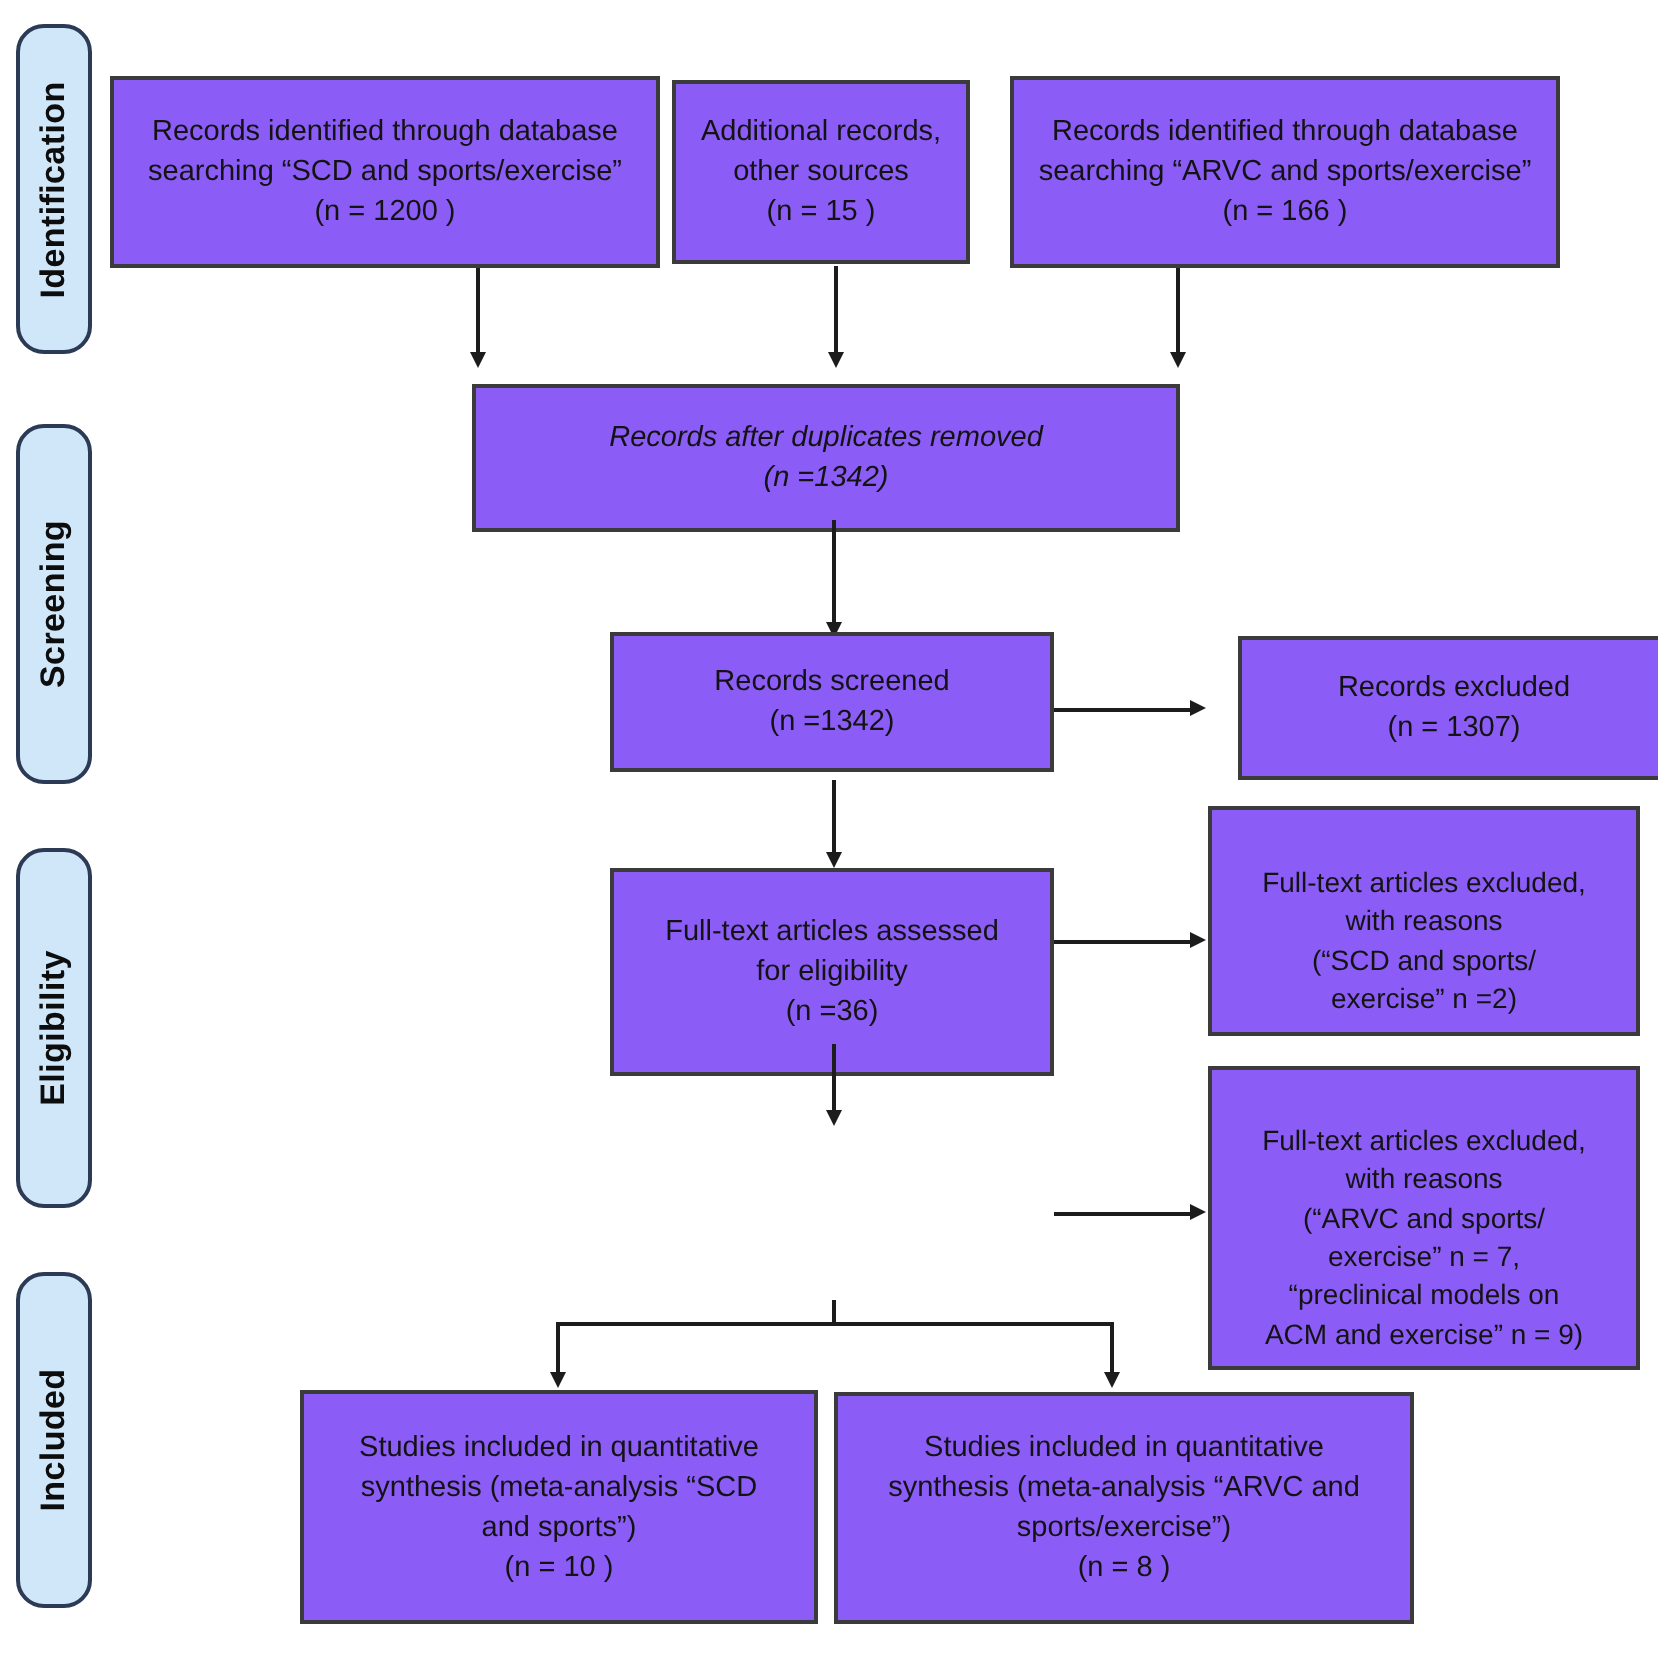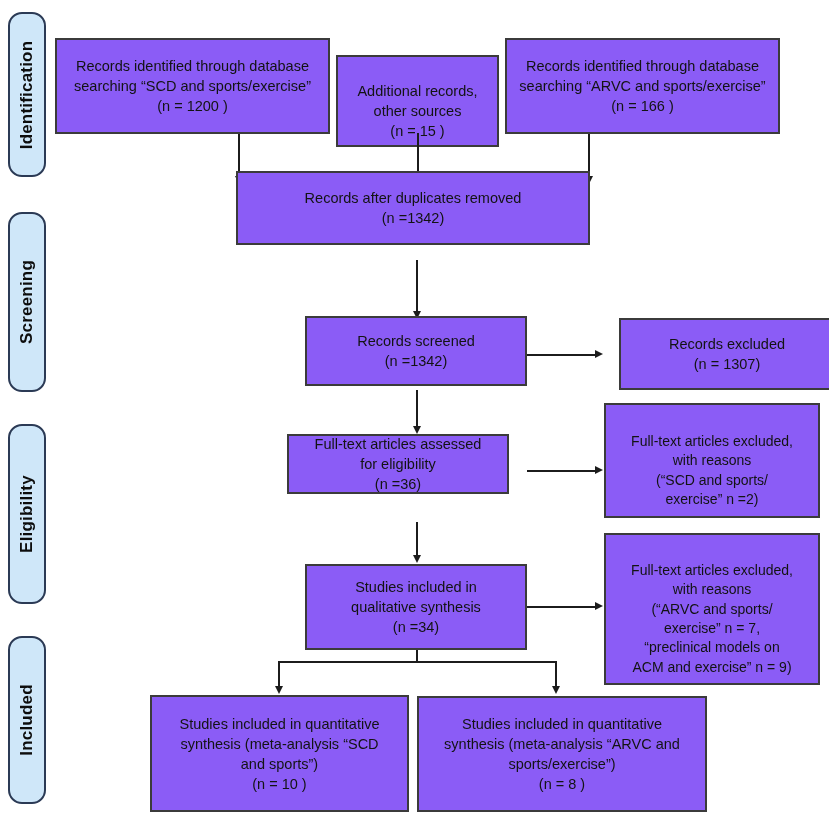--- a/index.html
+++ b/index.html
@@ -104,42 +104,42 @@
   <div class="stage" style="left:8px; top:636px; width:38px; height:168px;">
     <span class="stage-label">Included</span>
   </div>
 
   <div class="fbox" style="left:55px; top:38px; width:275px; height:96px;">
     <span class="ftext">Records identified through database
 searching “SCD and sports/exercise”
 (n =  1200 )</span>
   </div>
 
-  <div class="fbox" style="left:336px; top:55px; width:163px; height:92px;align-items:flex-end;">
+  <div class="fbox" style="left:336px; top:40px; width:149px; height:92px;">
     <span class="ftext">Additional records,
 other sources
 (n = 15  )</span>
   </div>
 
   <div class="fbox" style="left:505px; top:38px; width:275px; height:96px;">
     <span class="ftext">Records identified through database
 searching “ARVC and sports/exercise”
 (n =  166 )</span>
   </div>
 
   <div class="ln v" style="left:238px; top:134px; height:43px;"></div>
   <div class="arrow down" style="left:234.5px; top:176px;"></div>
 
   <div class="ln v" style="left:417px; top:133px; height:44px;"></div>
   <div class="arrow down" style="left:413.5px; top:176px;"></div>
 
   <div class="ln v" style="left:588px; top:134px; height:43px;"></div>
   <div class="arrow down" style="left:584.5px; top:176px;"></div>
 
-  <div class="fbox" style="left:236px; top:171px; width:354px; height:74px;">
+  <div class="fbox" style="left:236px; top:192px; width:354px; height:74px;font-style:italic;">
     <span class="ftext">Records after duplicates removed
 (n =1342)</span>
   </div>
 
   <div class="ln v" style="left:416px; top:260px; height:52px;"></div>
   <div class="arrow down" style="left:412.5px; top:311px;"></div>
 
   <div class="fbox" style="left:305px; top:316px; width:222px; height:70px;">
     <span class="ftext">Records screened
 (n =1342)</span>
@@ -149,44 +149,39 @@
     <span class="ftext">Records excluded
 (n = 1307)</span>
   </div>
 
   <div class="ln h" style="left:527px; top:354px; width:69px;"></div>
   <div class="arrow right" style="left:595px; top:350px;"></div>
 
   <div class="ln v" style="left:416px; top:390px; height:37px;"></div>
   <div class="arrow down" style="left:412.5px; top:426px;"></div>
 
-  <div class="fbox" style="left:287px; top:434px; width:222px; height:60px;">
+  <div class="fbox" style="left:305px; top:434px; width:222px; height:104px;">
     <span class="ftext">Full-text articles assessed
 for eligibility
 (n =36)</span>
   </div>
 
   <div class="fbox small" style="left:604px; top:403px; width:216px; height:115px;">
     <span class="ftext">Full-text articles excluded,
 with reasons
 (“SCD and sports/
 exercise” n =2)</span>
   </div>
 
   <div class="ln h" style="left:527px; top:470px; width:69px;"></div>
   <div class="arrow right" style="left:595px; top:466px;"></div>
 
   <div class="ln v" style="left:416px; top:522px; height:34px;"></div>
   <div class="arrow down" style="left:412.5px; top:555px;"></div>
 
-  <div class="fbox" style="left:305px; top:564px; width:222px; height:86px;">
-    <span class="ftext">Studies included in
-qualitative synthesis
-(n =34)</span>
-  </div>
 
   <div class="fbox small" style="left:604px; top:533px; width:216px; height:152px;">
     <span class="ftext">Full-text articles excluded,
 with reasons
 (“ARVC and sports/
 exercise” n = 7,
 “preclinical models on
 ACM and exercise” n = 9)</span>
   </div>
 

